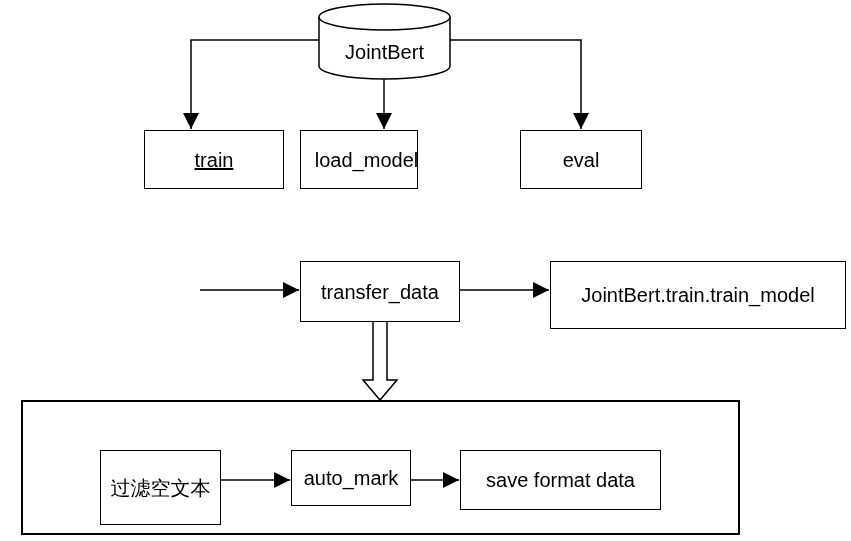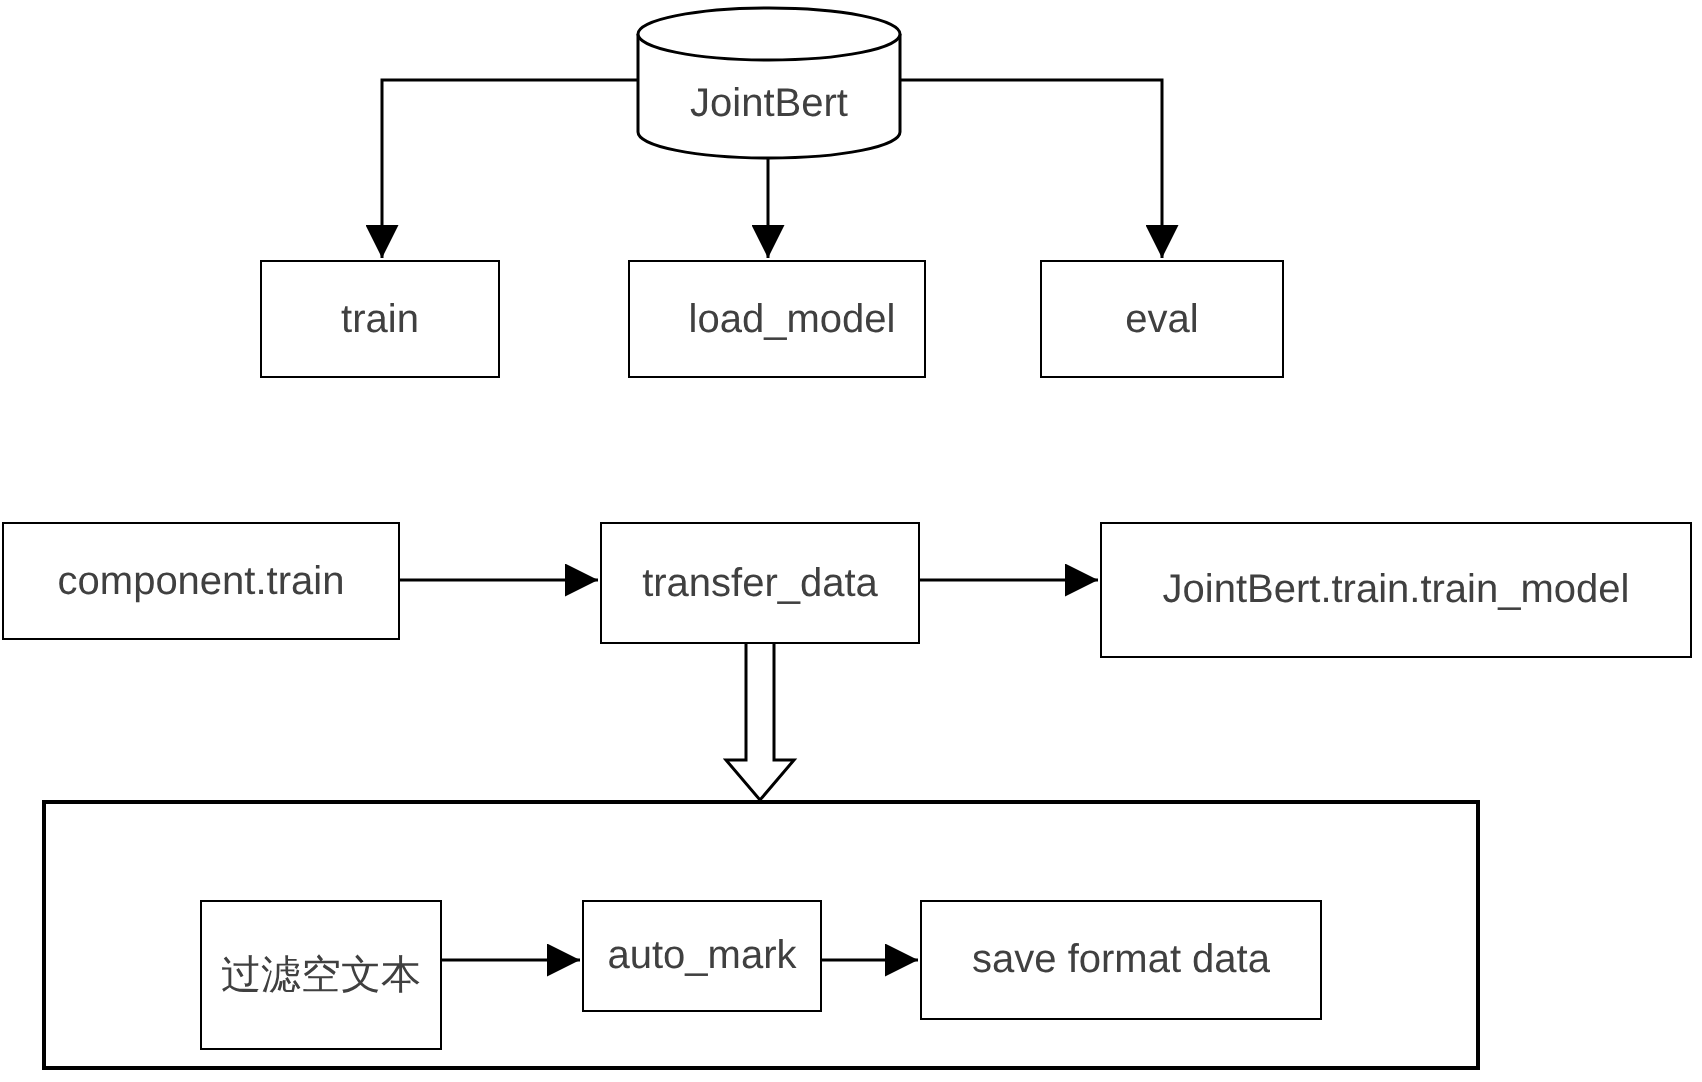--- a/index.html
+++ b/index.html
@@ -2,21 +2,21 @@
 <html><head>
 <meta charset="utf-8">
 <style>
   html, body { margin: 0; padding: 0; background: #ffffff; }
   .stage {
     position: relative;
     width: 851px;
     height: 541px;
     background: #ffffff;
     font-family: "Liberation Sans", sans-serif;
-    color: #404040;
+    color: #000000;
     overflow: hidden;
   }
   .connector-layer {
     position: absolute;
     left: 0; top: 0;
     width: 851px; height: 541px;
   }
   .node {
     position: absolute;
     box-sizing: border-box;
@@ -38,22 +38,22 @@
   }
   .cylinder-label {
     position: absolute;
     display: flex;
     align-items: center;
     justify-content: center;
     font-size: 20px;
     white-space: nowrap;
   }
   
-  #box-train        { left: 130px; top: 130px; width: 120px; height: 59px; }
-  #box-load-model   { left: 314px; top: 130px; width: 149px; height: 59px; padding-left: 15px; }
+  #box-train        { left: 144px; top: 130px; width: 140px; height: 59px; text-decoration: underline; }
+  #box-load-model   { left: 300px; top: 130px; width: 118px; height: 59px; padding-left: 15px; }
   #box-eval         { left: 520px; top: 130px; width: 122px; height: 59px; }
   #box-component-train { left: 1px;   top: 261px; width: 199px; height: 59px; }
   #box-transfer-data   { left: 300px; top: 261px; width: 160px; height: 61px; }
   #box-train-model     { left: 550px; top: 261px; width: 296px; height: 68px; }
   #group-container     { left: 21px;  top: 400px; width: 719px; height: 135px; }
   #box-filter-empty-text { left: 100px; top: 450px; width: 121px; height: 75px; }
   #box-auto-mark         { left: 291px; top: 450px; width: 120px; height: 56px; }
   #box-save-format-data  { left: 460px; top: 450px; width: 201px; height: 60px; }
   #cylinder-label { left: 319px; top: 30px; width: 131px; height: 44px; }
 </style>
@@ -90,21 +90,20 @@
 
     <path d="M 411 480 L 459 480" fill="none" stroke="#000000" stroke-width="1.5" marker-end="url(#arrow)"></path>
   </svg>
 
   <div id="cylinder-label" class="cylinder-label">JointBert</div>
 
   <div id="box-train" class="node">train</div>
   <div id="box-load-model" class="node">load_model</div>
   <div id="box-eval" class="node">eval</div>
 
-  <div id="box-component-train" class="node">component.train</div>
   <div id="box-transfer-data" class="node">transfer_data</div>
   <div id="box-train-model" class="node">JointBert.train.train_model</div>
 
   <div id="group-container" class="group-box"></div>
 
   <div id="box-filter-empty-text" class="node">过滤空文本</div>
   <div id="box-auto-mark" class="node">auto_mark</div>
   <div id="box-save-format-data" class="node">save format data</div>
 
 </div>

